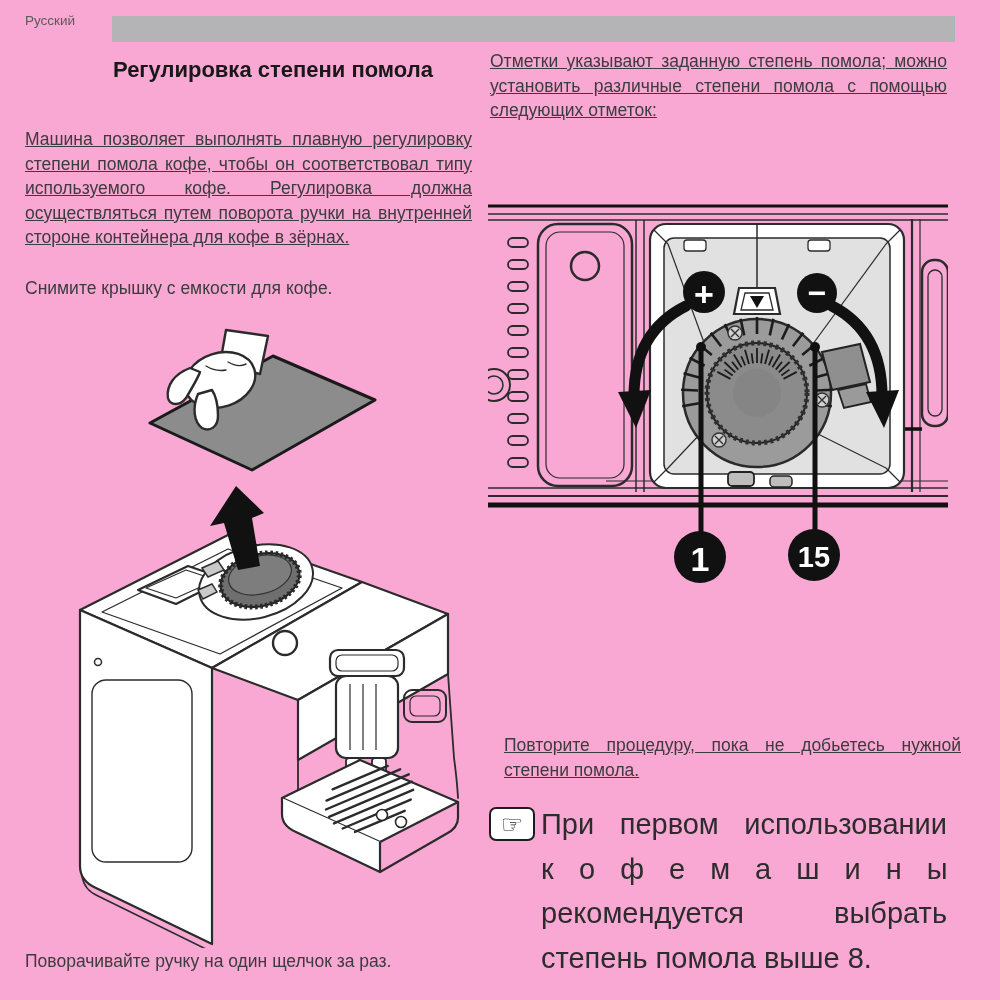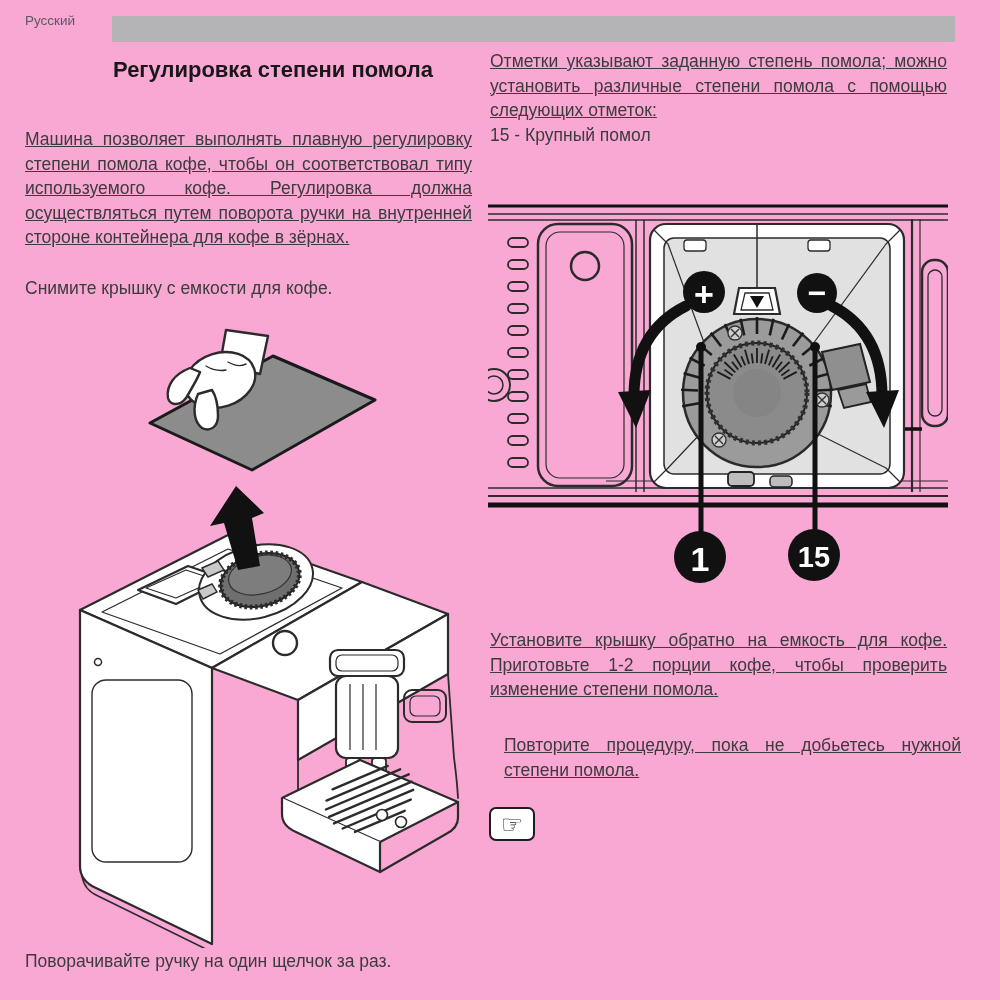--- a/index.html
+++ b/index.html
@@ -116,21 +116,20 @@
       <path d="M160,40 C144,46 136,58 138,70 C140,78 150,78 156,70 C162,60 168,50 170,44 Z"></path>
       <path d="M168,66 C162,80 164,94 172,100 C180,104 188,99 188,88 C188,78 186,68 182,62 Z"></path>
       <path d="M176,38 Q186,44 196,42 M198,34 Q208,40 216,36" fill="none" stroke-width="1.4"></path>
     </g>
   </svg>
 
   <div id="left-caption" class="abs body-text">Поворачивайте ручку на один щелчок за раз.</div>
 
   <div id="right-block-top" class="abs body-text">
     <div class="just">Отметки указывают заданную степень помола; можно установить различные степени помола с помощью следующих отметок:</div>
-    <div>15 - Крупный помол</div>
   </div>
 
   <svg id="grinder-diagram" class="abs" style="left:488px; top:200px;" width="460" height="405" viewBox="0 0 460 405">
     <g stroke="#2b2b2b" fill="none">
       <line x1="0" y1="6" x2="460" y2="6" stroke="#111" stroke-width="3"></line>
       <line x1="0" y1="14" x2="460" y2="14" stroke-width="1.3"></line>
       <line x1="0" y1="20" x2="460" y2="20" stroke-width="1.3"></line>
       <line x1="118" y1="281" x2="460" y2="281" stroke-width="1.2"></line>
       <line x1="0" y1="288" x2="460" y2="288" stroke-width="1.3"></line>
       <line x1="0" y1="296" x2="460" y2="296" stroke-width="2.2"></line>
@@ -268,20 +267,25 @@
       <text x="212" y="359" text-anchor="middle" dominant-baseline="central" fill="#fff" font-size="34" font-weight="bold">1</text>
     </g>
     <g>
       <circle cx="327" cy="147" r="5" fill="#111"></circle>
       <line x1="327" y1="150" x2="327" y2="331" stroke="#111" stroke-width="5"></line>
       <circle cx="326" cy="355" r="26" fill="#111"></circle>
       <text x="326" y="357" text-anchor="middle" dominant-baseline="central" fill="#fff" font-size="29" font-weight="bold">15</text>
     </g>
   </svg>
 
-  <div id="right-para-replace" class="abs body-text just">Установите крышку обратно на емкость для кофе. Приготовьте 1-2 порции кофе, чтобы проверить изменение степени помола.</div>
   <div id="right-para-repeat" class="abs body-text just">Повторите процедуру, пока не добьетесь нужной степени помола.</div>
 
   <div id="note-icon-box" class="abs">
     <span>☞</span>
   </div>
+  <div id="note-text" class="abs">
+    <div class="note-line jl">При первом использовании</div>
+    <div class="note-line ls">кофемашины</div>
+    <div class="note-line jl">рекомендуется выбрать</div>
+    <div class="note-line">степень помола выше 8.</div>
+  </div>
 
 </div>
 
 </body></html>

